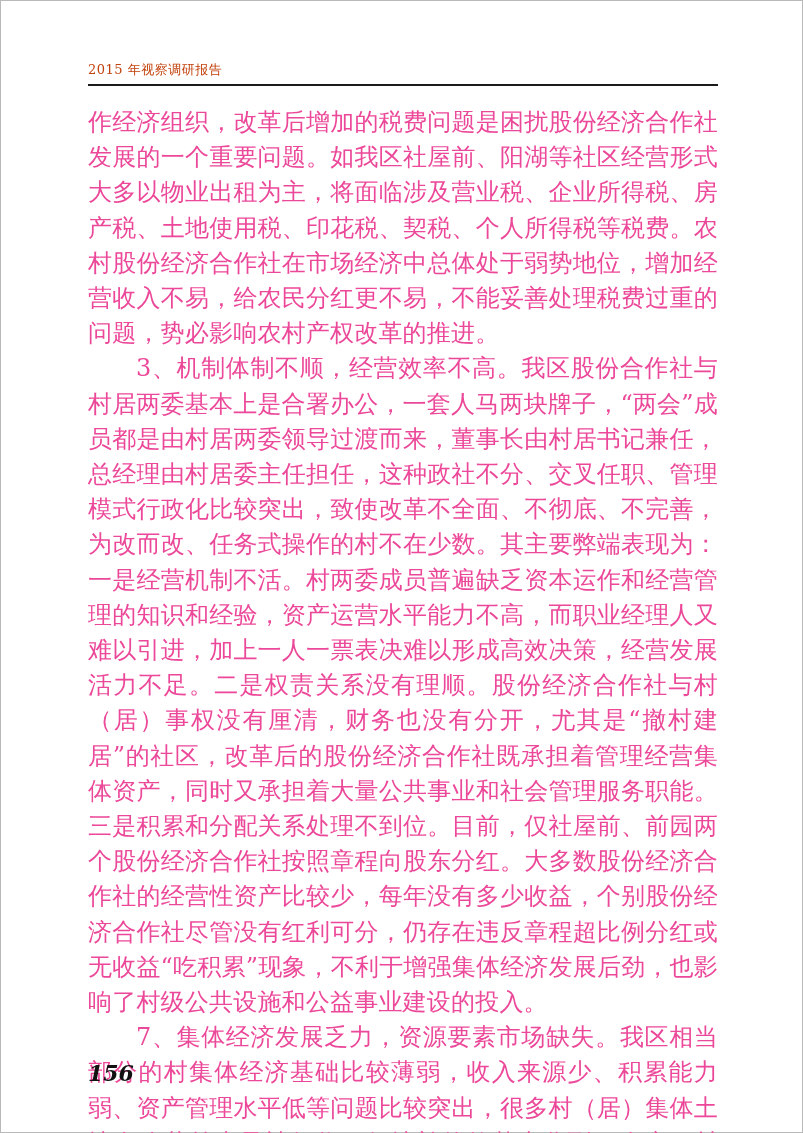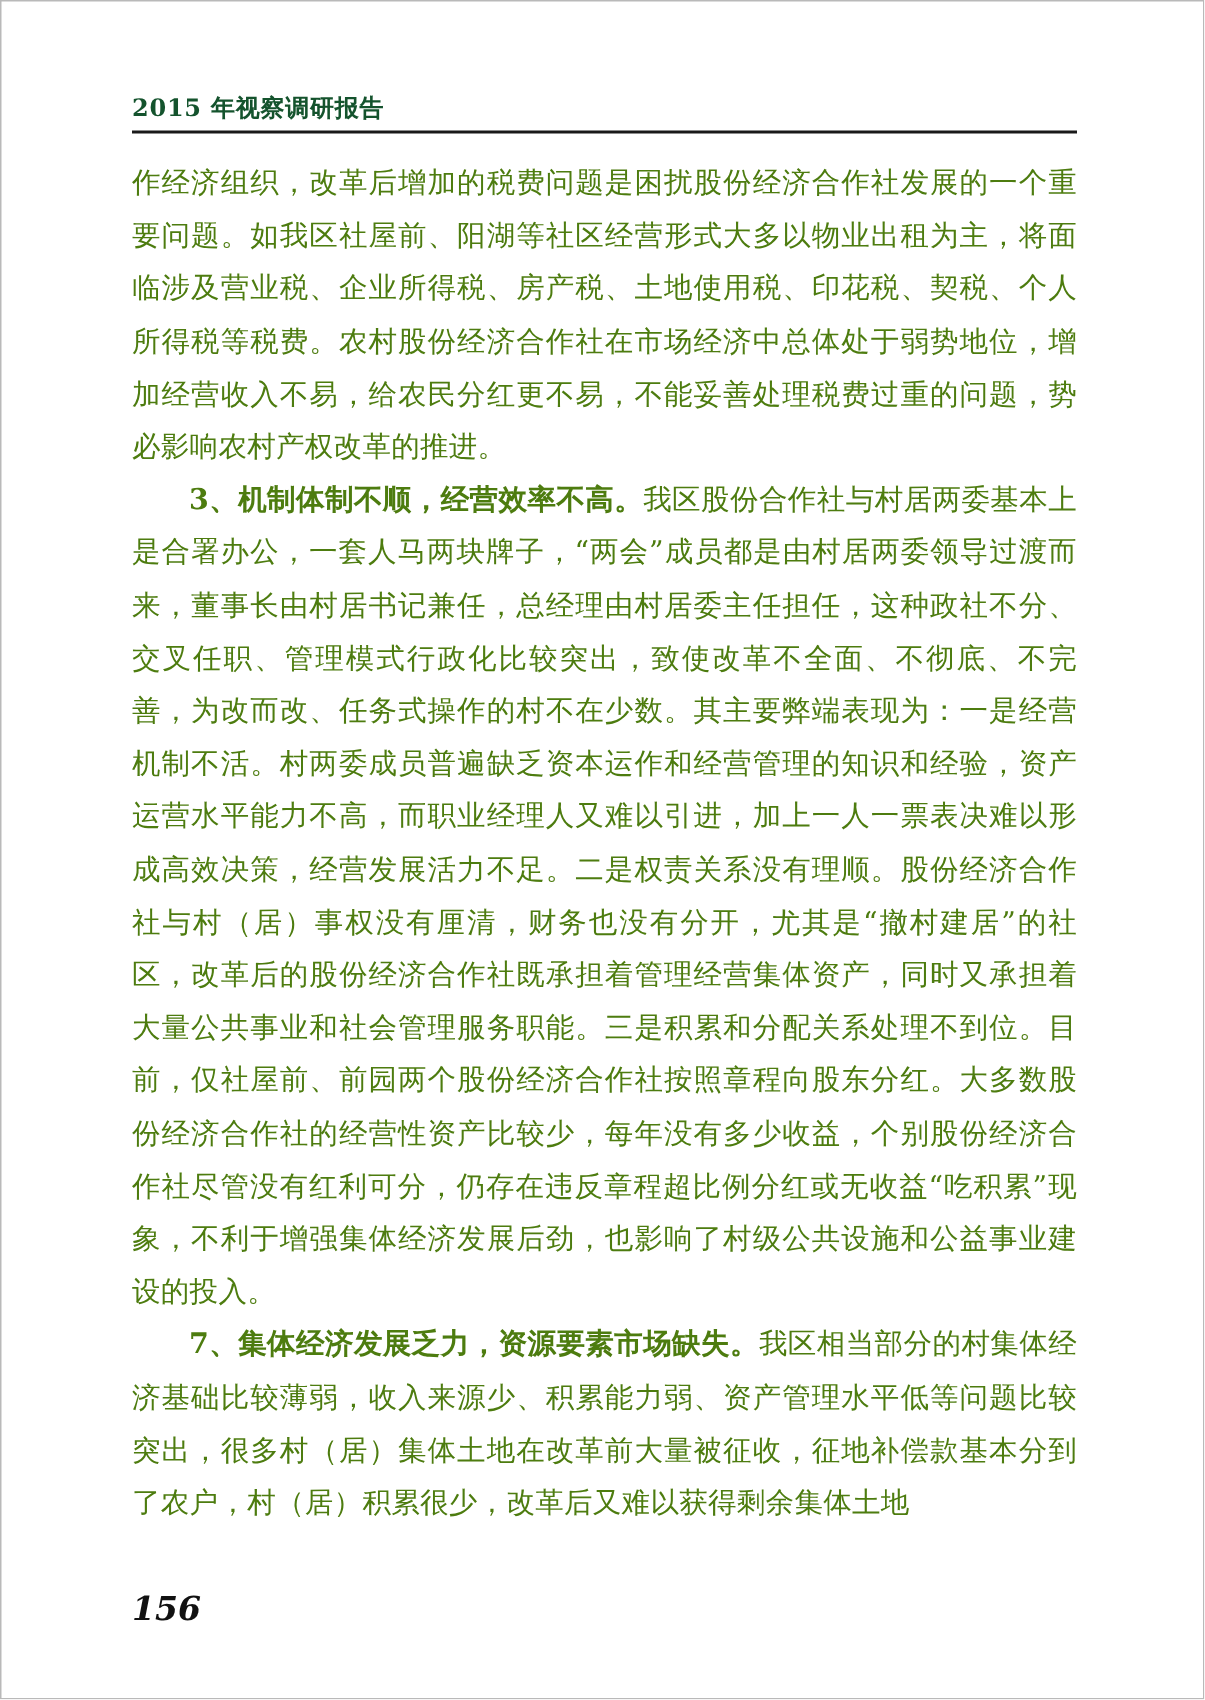--- a/index.html
+++ b/index.html
@@ -27,51 +27,51 @@
     box-sizing: border-box;
     pointer-events: none;
   }
   .header {
     position: absolute;
     left: 88px;
     top: 62px;
     width: 630px;
   }
   .header-title {
-    font-size: 16px;
-    font-weight: bold;
+    font-size: 13px;
+    font-weight: normal;
     letter-spacing: 0.5px;
-    color: #14532d;
+    color: #c2410c;
     line-height: 1.2;
   }
   .header-rule {
     margin-top: 6px;
     border-bottom: 2px solid #1a1a1a;
     width: 630px;
   }
   .content {
     position: absolute;
     left: 88px;
     top: 105px;
     width: 630px;
   }
   p.para {
     margin: 0;
-    font-size: 19px;
+    font-size: 24px;
     line-height: 35.2px;
     text-align: justify;
     text-justify: inter-ideograph;
     letter-spacing: 0.2px;
-    color: #4d7c0f;
+    color: #ec4899;
   }
   p.indent {
     text-indent: 2em;
   }
   .bold {
-    font-weight: bold;
+    font-weight: normal;
   }
   .footer {
     position: absolute;
     left: 88px;
     top: 1060px;
   }
   .page-number {
     font-size: 22px;
     font-style: italic;
     font-weight: bold;

